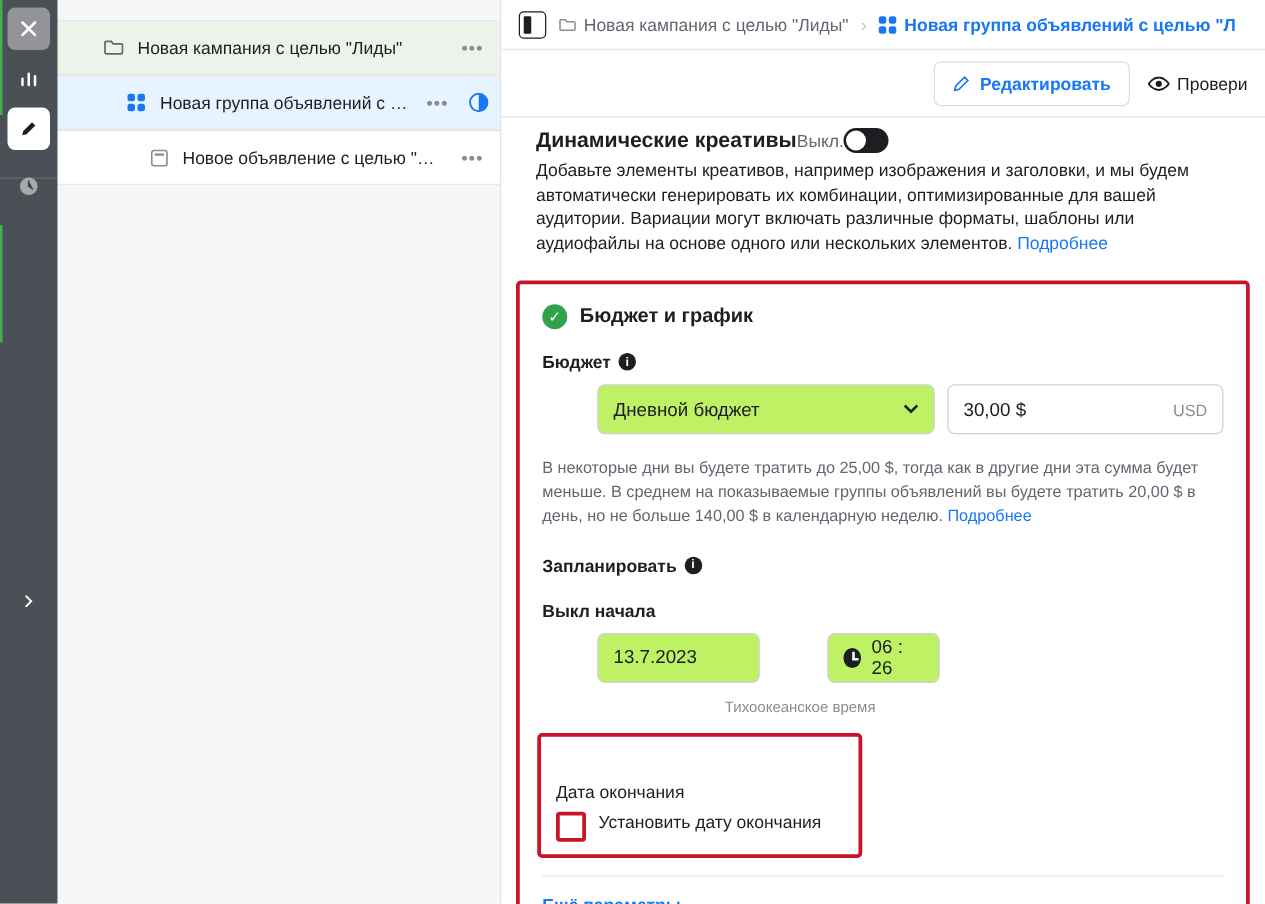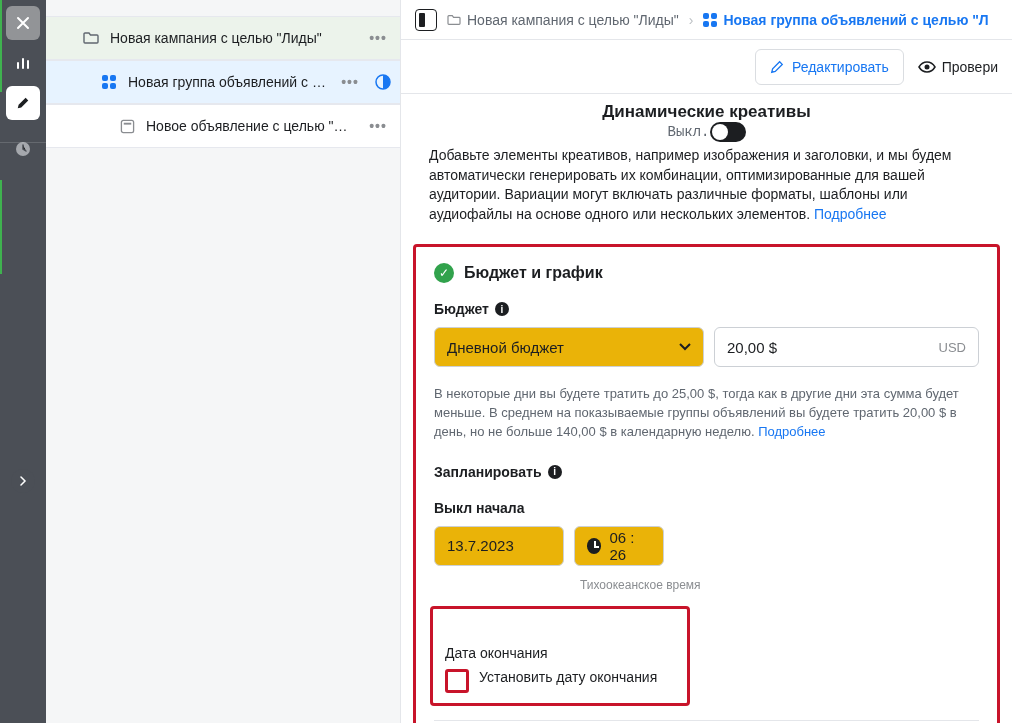--- a/index.html
+++ b/index.html
@@ -30,40 +30,40 @@
 .tree-row.level-2 .lead { width: 62px; }
 .tree-row .status-ico { width: 18px; height: 18px; display: flex; align-items: center; justify-content: center; color: #1877f2; }
 .main { flex: 1; display: flex; flex-direction: column; min-width: 0; }
 .crumbs { height: 40px; display: flex; align-items: center; gap: 10px; padding: 0 14px; border-bottom: 1px solid #e4e6ea; color: #606770; }
 .crumb-item { display: flex; align-items: center; gap: 6px; font-size: 14px; color: #606770; }
 .crumb-item.active { color: #1877f2; font-weight: 600; }
 .crumbs .chev { color: #bcc0c4; }
 .panel-ico { width: 22px; height: 22px; border: 1.5px solid #1c1e21; border-radius: 4px; position: relative; cursor: pointer; }
 .panel-ico::before { content: ""; position: absolute; left: 3px; top: 3px; bottom: 3px; width: 6px; background: #1c1e21; border-radius: 1px; }
 .bar2 { height: 54px; display: flex; align-items: center; justify-content: flex-end; padding: 0 14px; gap: 14px; border-bottom: 1px solid #e4e6ea; }
-.btn-outline { display: flex; align-items: center; gap: 8px; height: 36px; padding: 0 14px; border: 1px solid #dadde1; border-radius: 6px; color: #1877f2; font-weight: 400; cursor: pointer; background: #fff; }
+.btn-outline { display: flex; align-items: center; gap: 8px; height: 36px; padding: 0 14px; border: 1px solid #dadde1; border-radius: 6px; color: #1877f2; font-weight: 700; cursor: pointer; background: #fff; }
 .link-eye { display: flex; align-items: center; gap: 6px; color: #1c1e21; font-size: 14px; cursor: pointer; }
 .content { flex: 1; overflow-y: auto; padding: 0 12px 12px 12px; }
 .section { padding: 8px 16px 12px 16px; }
-.section h3 { font-size: 17px; font-weight: 700; margin-bottom: 4px; display: flex; align-items: center; justify-content: flex-end; flex-direction: column; }
-.section h3 .toggle-wrap { display: flex; align-items: center; font-weight: 400; font-size: 14px; color: #606770; font-family: Liberation Mono, monospace; }
+.section h3 { font-size: 17px; font-weight: 700; margin-bottom: 4px; display: flex; align-items: center; justify-content: flex-start; }
+.section h3 .toggle-wrap { display: flex; align-items: center; font-weight: 400; font-size: 14px; color: #606770; }
 .toggle { width: 36px; height: 20px; background: #1c1e21; border-radius: 10px; position: relative; cursor: pointer; }
 .toggle::after { content: ""; width: 16px; height: 16px; background: #fff; border-radius: 50%; position: absolute; top: 2px; left: 2px; }
 .section p.desc { font-size: 14px; color: #1c1e21; line-height: 1.4; }
 .link { color: #1877f2; cursor: pointer; }
 .card { border: 3px solid #c8142a; border-radius: 4px; background: #fff; margin-top: 8px; padding: 0; }
 .card-inner { padding: 0 0 10px 0; }
 .card-head { display: flex; align-items: center; gap: 10px; padding: 16px 18px 2px 18px; }
 .check-circle { width: 20px; height: 20px; background: #31a24c; border-radius: 50%; display: flex; align-items: center; justify-content: center; color: #fff; font-size: 12px; }
 .card-head .title { font-size: 16px; font-weight: 700; }
 .subsection { padding: 16px 18px 6px 18px; }
 .label-row { display: flex; align-items: center; gap: 6px; font-weight: 600; margin-bottom: 10px; font-size: 14px; }
 .info-ico { width: 14px; height: 14px; border-radius: 50%; background: #1c1e21; color: #fff; font-size: 10px; display: flex; align-items: center; justify-content: center; font-weight: 700; }
 .budget-row { display: flex; gap: 10px; }
-.select, .text-input, .date-input, .time-input { height: 40px; border: 1px solid #ccd0d5; border-radius: 6px; background: #eab308; display: flex; align-items: center; padding: 0 12px; font-size: 15px; color: #1c1e21; }
+.select, .text-input, .date-input, .time-input { height: 40px; border: 1px solid #ccd0d5; border-radius: 6px; background: #bef264; display: flex; align-items: center; padding: 0 12px; font-size: 15px; color: #1c1e21; margin-left: 44px; }
 .select { width: 270px; justify-content: space-between; cursor: pointer; }
 .amount-box { flex: 1; display: flex; align-items: center; justify-content: space-between; border: 1px solid #ccd0d5; border-radius: 6px; height: 40px; padding: 0 12px; font-size: 15px; }
 .amount-box .cur { color: #8a8d91; font-size: 13px; }
 .help { font-size: 13px; color: #606770; line-height: 1.45; padding: 12px 18px 6px 18px; }
 .schedule-row { display: flex; align-items: center; gap: 10px; }
 .date-input { width: 130px; }
 .time-input { width: 90px; display: flex; align-items: center; gap: 8px; }
 .time-input .clockico { width: 16px; height: 16px; border-radius: 50%; background: #1c1e21; position: relative; }
 .time-input .clockico::before { content: ""; position: absolute; left: 7px; top: 3px; width: 2px; height: 6px; background: #fff; }
 .time-input .clockico::after { content: ""; position: absolute; left: 7px; top: 8px; width: 5px; height: 2px; background: #fff; }
@@ -224,21 +224,21 @@
               <span class="info-ico">i</span>
             </div>
             <div class="budget-row">
               <div class="select">
                 <span>Дневной бюджет</span>
                 <svg width="12" height="8" viewBox="0 0 12 8">
                     <path d="M1 1l5 5 5-5" fill="none" stroke="#1c1e21" stroke-width="2"></path>
                   </svg>
               </div>
               <div class="amount-box">
-                <span>20,00 $</span>
+                <span>30,00 $</span>
                 <span class="cur">USD</span>
               </div>
             </div>
           </div>
 
           <div class="help">
             <span>В некоторые дни вы будете тратить до 25,00 $, тогда как в другие дни эта сумма будет меньше. В среднем на показываемые группы объявлений вы будете тратить 20,00 $ в день, но не больше 140,00 $ в календарную неделю. </span><span class="link">Подробнее</span>
           </div>
 
           <div class="subsection">

